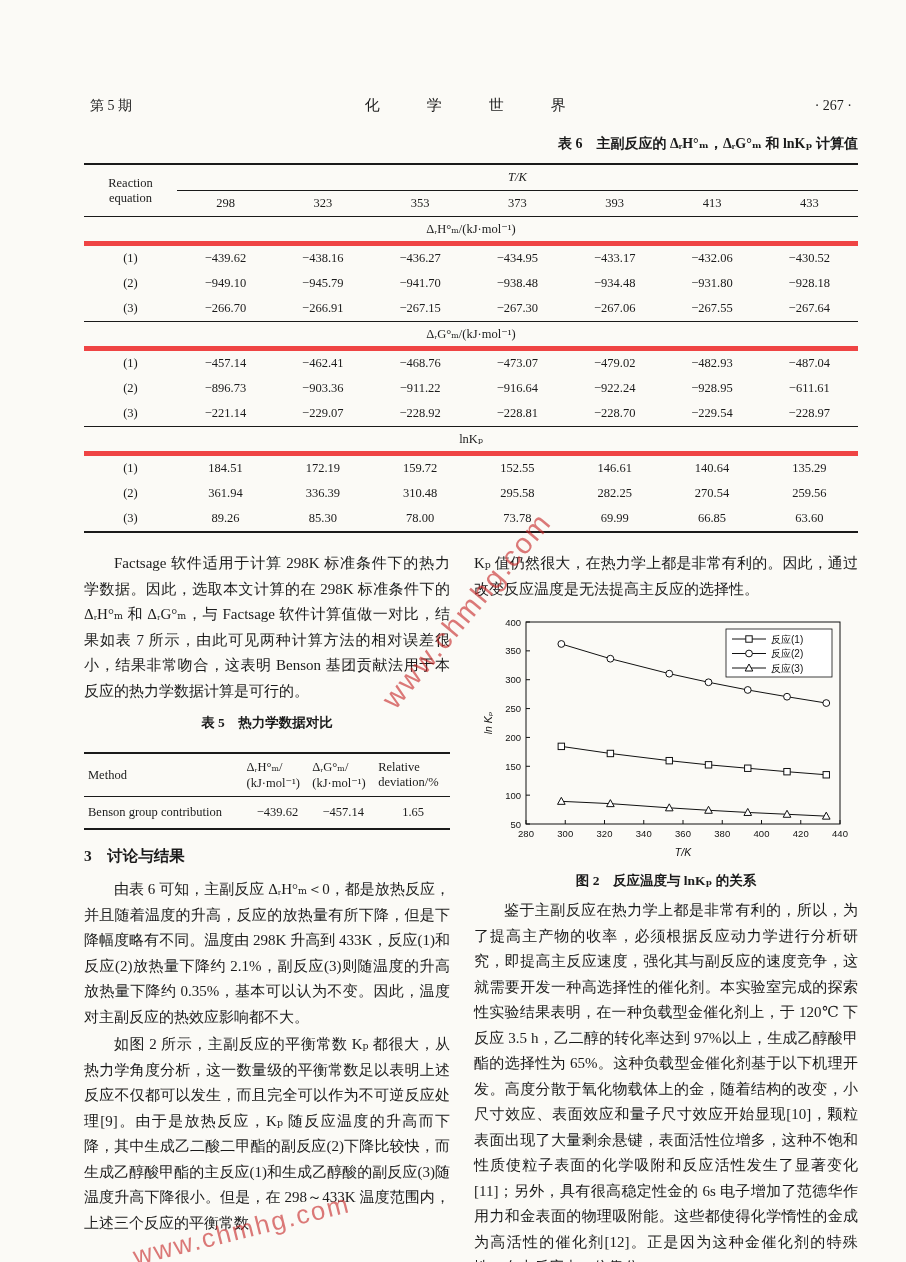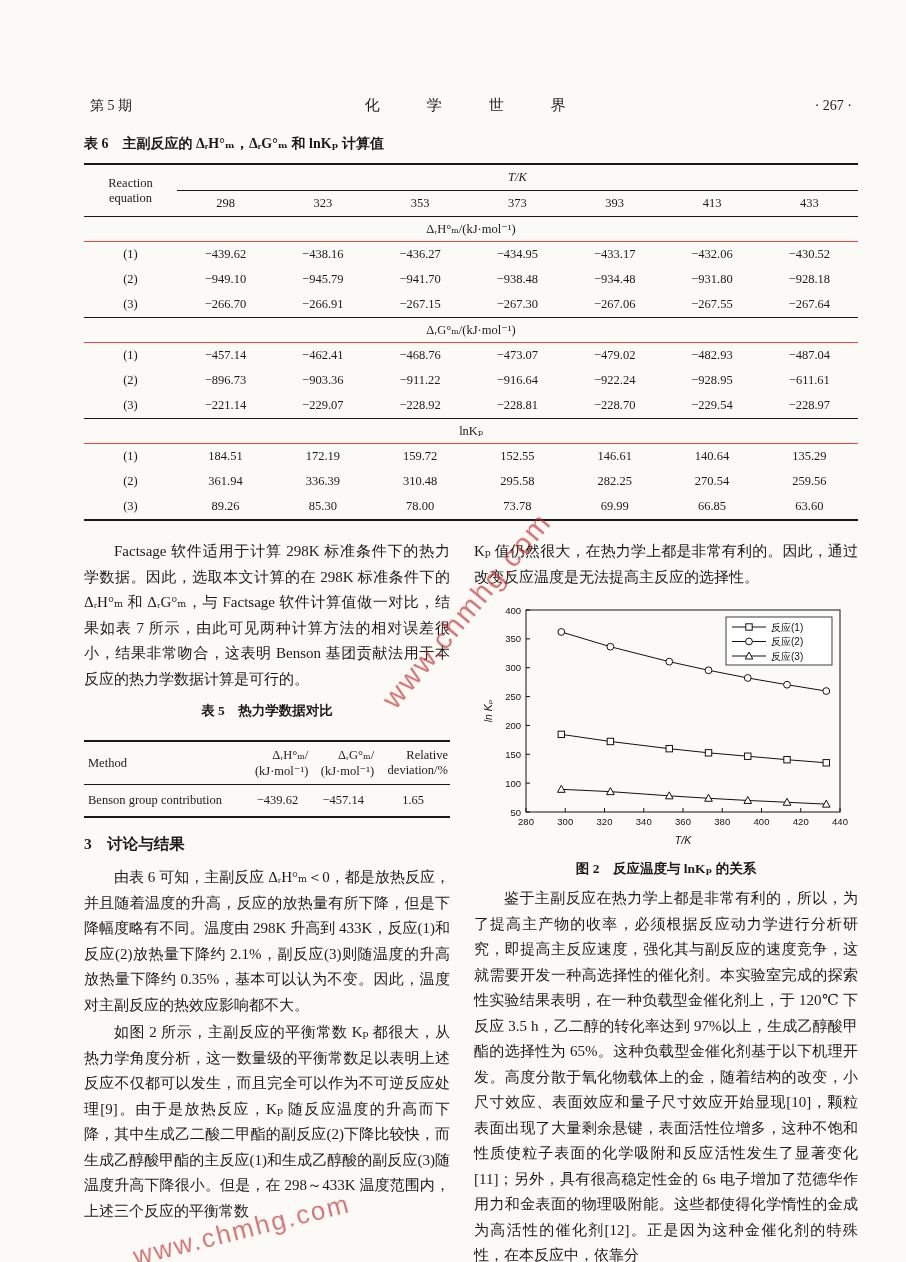--- a/index.html
+++ b/index.html
@@ -5,41 +5,41 @@
   html,body{margin:0;padding:0;background:#e8e6e1;}
   .page{
     position:relative;width:906px;height:1262px;margin:0 auto;background:#fbfaf6;
     color:#1b1b1b;font-family:"Liberation Serif","DejaVu Serif",serif;
     overflow:hidden;box-sizing:border-box;padding:62px 48px 0 84px;
   }
   
   .page-header{display:flex;justify-content:space-between;align-items:baseline;font-size:14px;padding:0 6px;}
   .journal-title{letter-spacing:16px;font-size:15px;margin-top:34px;}
   
-  .t6caption{text-align:left;font-weight:bold;font-size:14px;margin:20px 0 10px;}
+  .t6caption{text-align:right;font-weight:bold;font-size:14px;margin:20px 0 10px;}
   table{border-collapse:collapse;}
   .table6{width:100%;font-size:12.5px;border-top:2px solid #1a1a1a;border-bottom:2px solid #1a1a1a;}
   .table6 th,.table6 td{font-weight:normal;text-align:center;padding:5px 2px;white-space:nowrap;}
   .table6 col.c0{width:12%;}
   .table6 .tk{border-bottom:1px solid #1a1a1a;font-style:italic;}
   .table6 thead tr.temps th{border-bottom:1px solid #1a1a1a;}
   .table6 th.rowhead{border-bottom:1px solid #1a1a1a;text-align:center;}
-  .table6 tr.sec td{border-top:1px solid #1a1a1a;border-bottom:1px solid #ef4444;padding:4px;}
+  .table6 tr.sec td{border-top:1px solid #1a1a1a;border-bottom:5px solid #ef4444;padding:4px;}
   
   .columns{display:flex;gap:24px;margin-top:18px;}
   .col-left{width:366px;flex:0 0 366px;}
   .col-right{flex:1;min-width:0;}
   p{margin:0;font-size:15px;line-height:25.5px;text-align:justify;}
   p.indent{text-indent:2em;}
   p + p{margin-top:2px;}
   .sechead{font-size:15.5px;font-weight:bold;margin:16px 0 10px;}
   
   .t7caption{text-align:center;font-weight:bold;font-size:13.5px;margin:10px 0 6px;}
   .table7{width:100%;font-size:12.5px;border-top:2px solid #1a1a1a;border-bottom:2px solid #1a1a1a;margin-bottom:6px;margin-top:20px;}
-  .table7 th{font-weight:normal;border-bottom:1px solid #1a1a1a;padding:5px 2px;text-align:right;}
+  .table7 th{font-weight:normal;border-bottom:1px solid #1a1a1a;padding:5px 2px;text-align:left;}
   .table7 td{padding:8px 2px;text-align:center;}
   .table7 td:first-child,.table7 th:first-child{text-align:left;padding-left:4px;}
   
   figure{margin:10px 0 8px;text-align:center;}
   figcaption{font-size:13.5px;font-weight:bold;margin-top:4px;}
   svg text{font-family:"Liberation Sans","DejaVu Sans",sans-serif;}
   
   .watermark{
     position:absolute;color:rgba(198,40,40,0.62);font-size:29px;letter-spacing:2px;
     font-family:"Liberation Sans","DejaVu Sans",sans-serif;pointer-events:none;z-index:6;white-space:nowrap;

